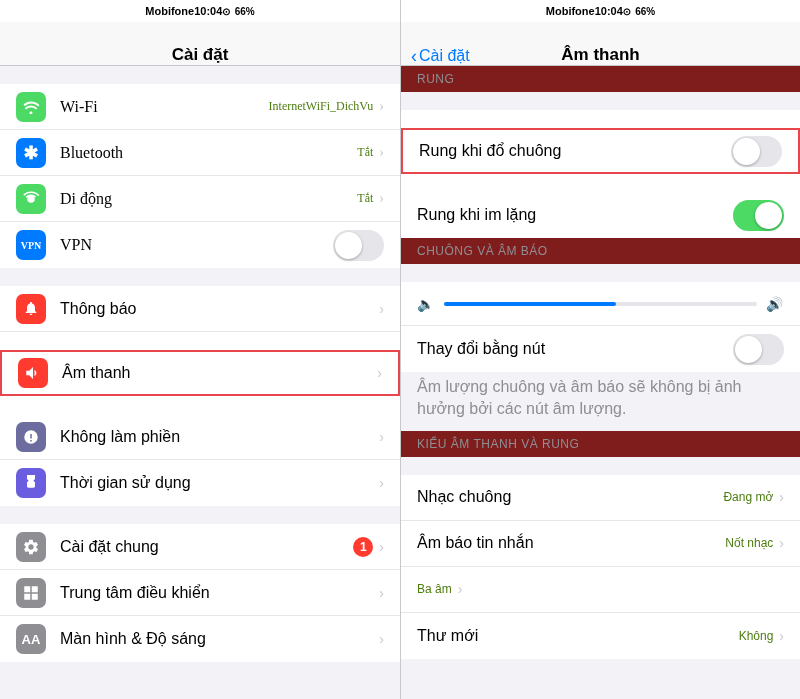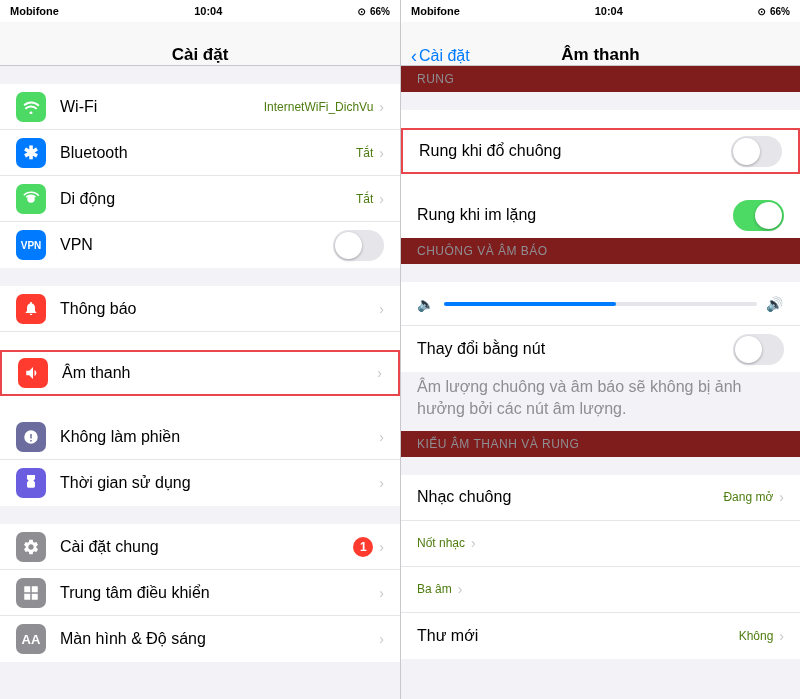--- a/index.html
+++ b/index.html
@@ -32,21 +32,21 @@
       overflow: hidden;
       border-left: 1px solid #c8c8cc;
     }
 
     
     .status-bar {
       height: 22px;
       background: #fff;
       display: flex;
       align-items: center;
-      justify-content: space-between;
+      justify-content: center;
       padding: 0 10px;
       font-size: 11px;
       font-weight: 600;
       color: #000;
     }
     .status-bar-right {
       display: flex;
       align-items: center;
       gap: 4px;
       font-size: 10px;
@@ -246,21 +246,21 @@
     <div class="status-bar-right">
       <span>⊙</span>
       <span>66%</span>
     </div>
   </div>
 
   <div class="nav-bar">
     <span class="nav-bar-title">Cài đặt</span>
   </div>
 
-  <div class="settings-group" style="margin-top:18px;">
+  <div class="settings-group" style="margin-top:18px;font-family:Liberation Serif, serif;">
     <div class="settings-row">
       <div class="row-icon icon-wifi">
         <svg width="18" height="14" viewBox="0 0 18 14" fill="none">
             <path d="M9 11.5C9.83 11.5 10.5 12.17 10.5 13S9.83 14.5 9 14.5 7.5 13.83 7.5 13 8.17 11.5 9 11.5zM9 7.5C10.93 7.5 12.68 8.28 13.95 9.55l1.42-1.42A8.46 8.46 0 009 5.5a8.46 8.46 0 00-6.37 2.63l1.42 1.42A6.47 6.47 0 019 7.5zM9 3.5C11.76 3.5 14.26 4.6 16.07 6.43l1.42-1.42A11.44 11.44 0 009 1.5C6.12 1.5 3.5 2.64 1.51 4.51l1.41 1.42A9.46 9.46 0 019 3.5z" fill="white"></path>
           </svg>
       </div>
       <span class="row-label">Wi-Fi</span>
       <span class="row-value">InternetWiFi_DichVu</span>
       <span class="row-chevron">›</span>
     </div>
@@ -411,20 +411,21 @@
   <div class="section-footer">Âm lượng chuông và âm báo sẽ không bị ảnh hưởng bởi các nút âm lượng.</div>
 
   <div class="section-header">KIỂU ÂM THANH VÀ RUNG</div>
   <div class="settings-group">
     <div class="settings-row">
       <span class="row-label">Nhạc chuông</span>
       <span class="row-value">Đang mở</span>
       <span class="row-chevron">›</span>
     </div>
     <div class="settings-row">
+      <span class="row-label">Âm báo tin nhắn</span>
       <span class="row-value">Nốt nhạc</span>
       <span class="row-chevron">›</span>
     </div>
     <div class="settings-row">
       <span class="row-value">Ba âm</span>
       <span class="row-chevron">›</span>
     </div>
     <div class="settings-row">
       <span class="row-label">Thư mới</span>
       <span class="row-value">Không</span>

